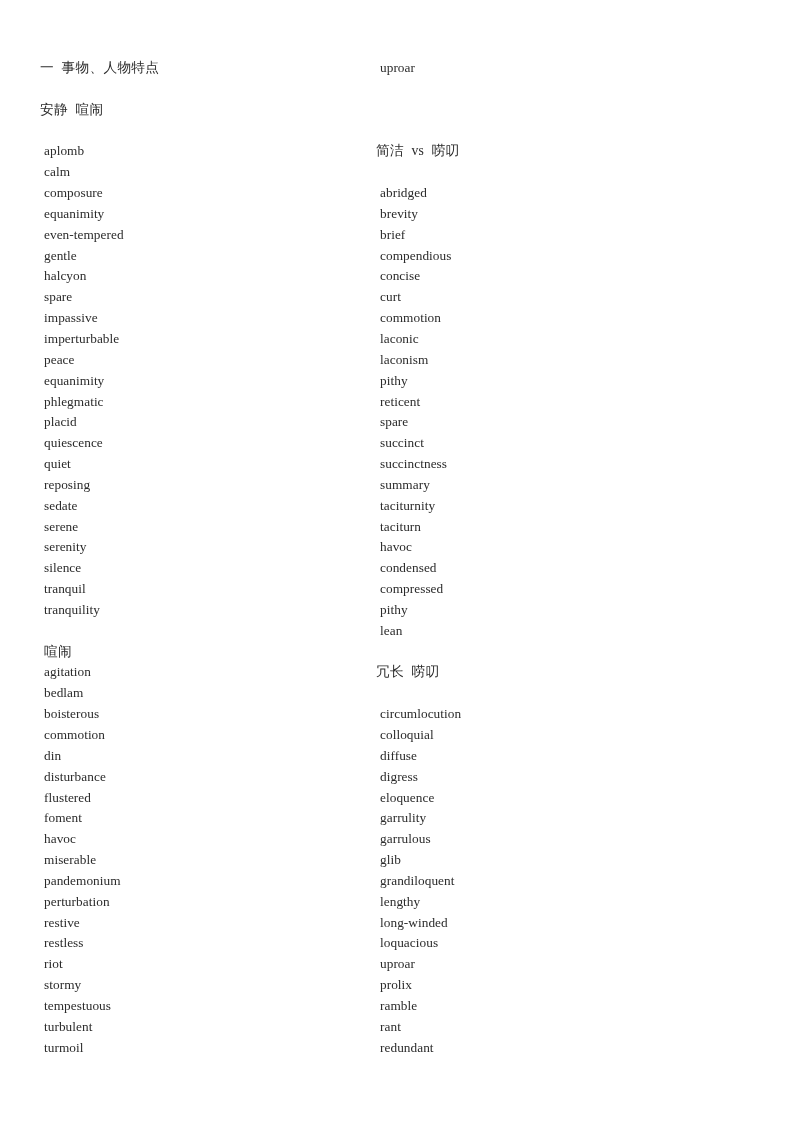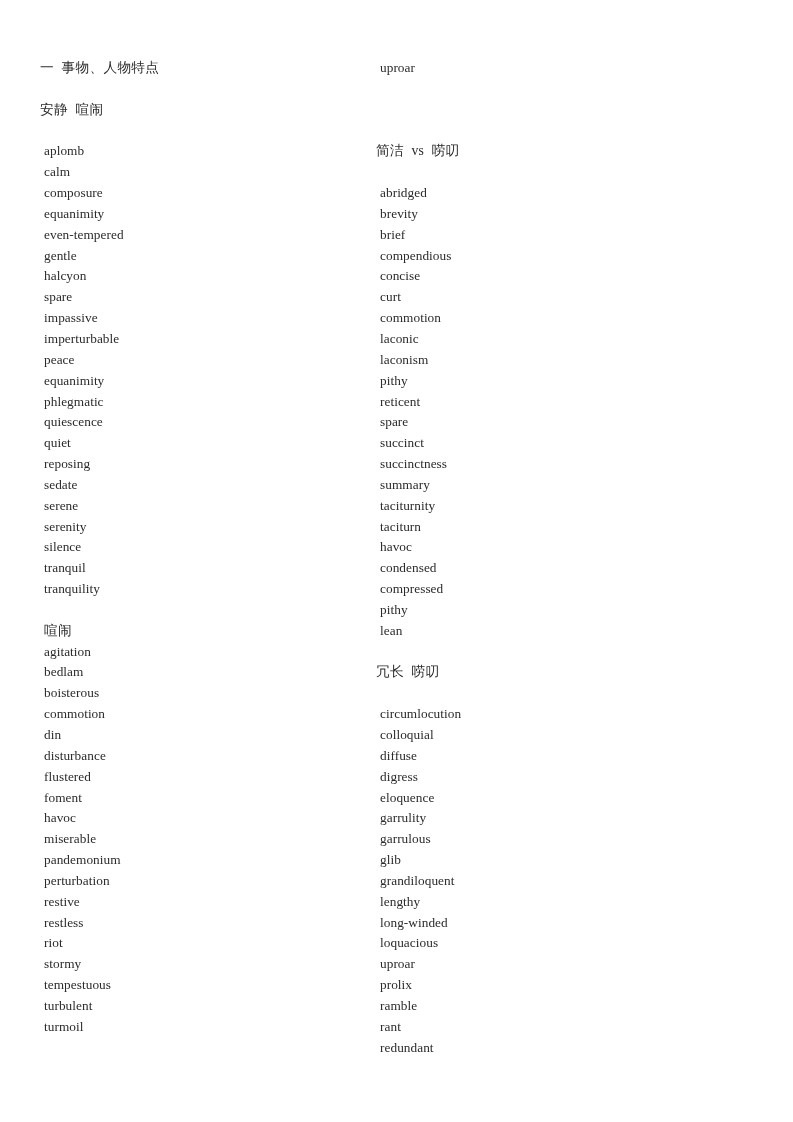--- a/index.html
+++ b/index.html
@@ -81,20 +81,21 @@
           <div class="line word">equanimity</div>
           <div class="line word">even-tempered</div>
           <div class="line word">gentle</div>
           <div class="line word">halcyon</div>
           <div class="line word">spare</div>
           <div class="line word">impassive</div>
           <div class="line word">imperturbable</div>
           <div class="line word">peace</div>
           <div class="line word">equanimity</div>
           <div class="line word">phlegmatic</div>
+          <div class="line word">placid</div>
           <div class="line word">quiescence</div>
           <div class="line word">quiet</div>
           <div class="line word">reposing</div>
           <div class="line word">sedate</div>
           <div class="line word">serene</div>
           <div class="line word">serenity</div>
           <div class="line word">silence</div>
           <div class="line word">tranquil</div>
           <div class="line word">tranquility</div>
         </div>

